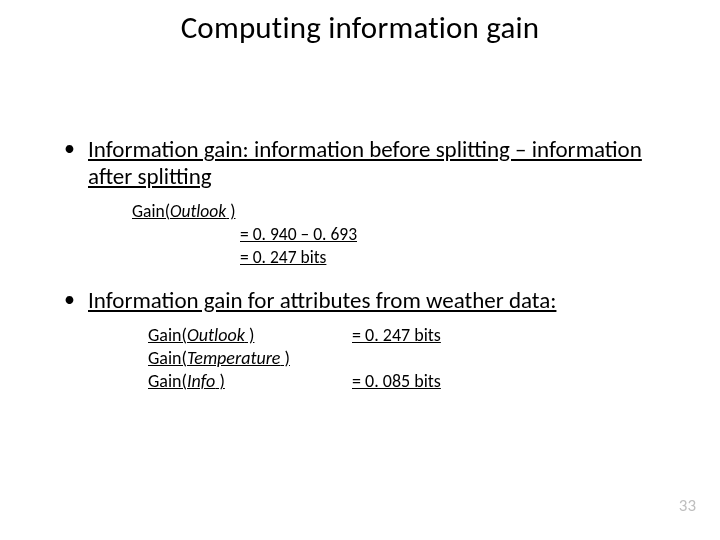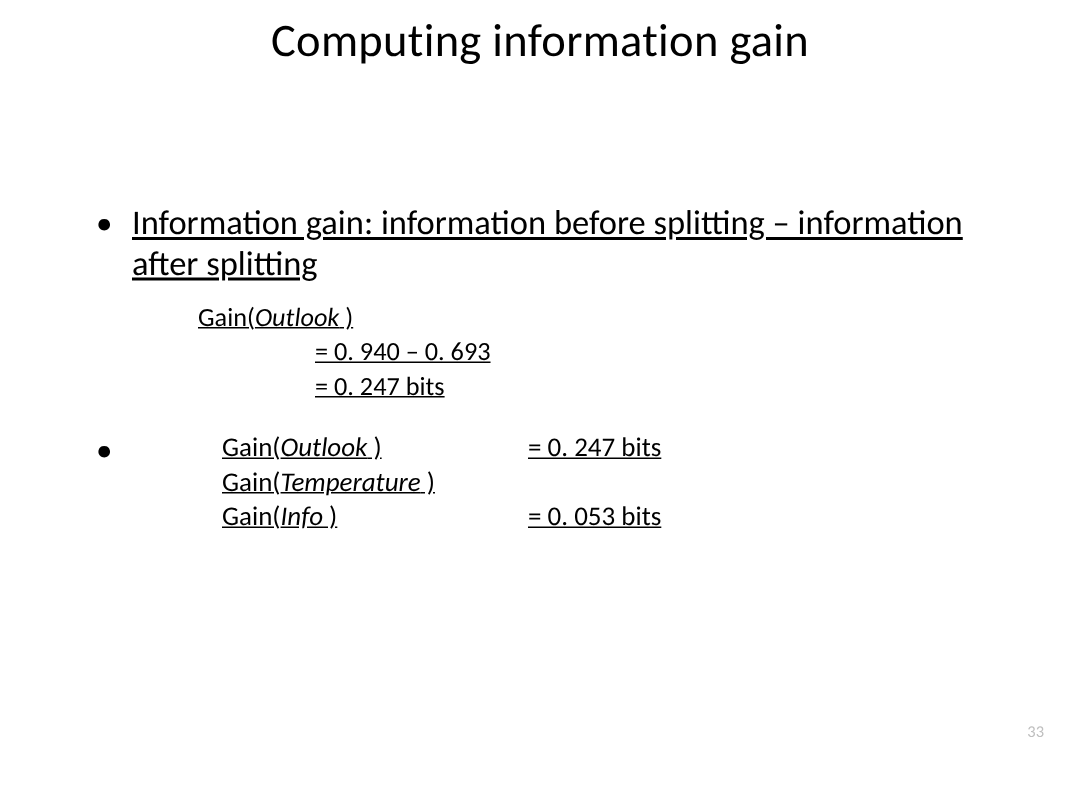--- a/index.html
+++ b/index.html
@@ -56,35 +56,35 @@
     font-size: 22px;
   }
   .calc-block {
     margin: 10px 0 18px 44px;
     font-size: 17.5px;
     line-height: 1.3;
   }
   .calc-row { display: flex; }
   .calc-lhs { min-width: 122px; }
   .calc-rhs { }
-  .calc-indent { margin-left: 78px; }
+  .calc-indent { margin-left: 108px; }
   .gain-table {
     margin: 10px 0 0 60px;
     font-size: 18px;
     line-height: 1.3;
   }
   .gain-row { display: flex; }
   .gain-lhs { width: 204px; }
   .gain-rhs { }
   .italic { font-style: italic; }
   .page-num {
     position: absolute;
     right: 24px;
-    bottom: 30px;
-    font-size: 11px;
+    bottom: 8px;
+    font-size: 17px;
     color: #bfbfbf;
   }
 </style>
 </head>
 <body>
 
 <div class="slide">
 
   <div class="title">Computing information gain</div>
 
@@ -99,38 +99,39 @@
             <span class="calc-lhs">
               <span>Gain(</span><span class="italic">Outlook</span><span> )</span>
             </span>
           </div>
           <div class="calc-indent">= 0. 940 – 0. 693</div>
           <div class="calc-indent">= 0. 247 bits</div>
         </div>
       </li>
 
       <li>
+        <span>Information gain for attributes from weather data:</span>
 
         <div class="gain-table">
           <div class="gain-row">
             <span class="gain-lhs">
               <span>Gain(</span><span class="italic">Outlook</span><span> )</span>
             </span>
             <span class="gain-rhs">= 0. 247 bits</span>
           </div>
           <div class="gain-row">
             <span class="gain-lhs">
               <span>Gain(</span><span class="italic">Temperature</span><span> )</span>
             </span>
           </div>
           <div class="gain-row">
             <span class="gain-lhs">
               <span>Gain(</span><span class="italic">Info</span><span> )</span>
             </span>
-            <span class="gain-rhs">= 0. 053 bits</span>
+            <span class="gain-rhs">= 0. 085 bits</span>
           </div>
         </div>
       </li>
 
     </ul>
   </div>
 
   <div class="page-num">33</div>
 </div>
 

